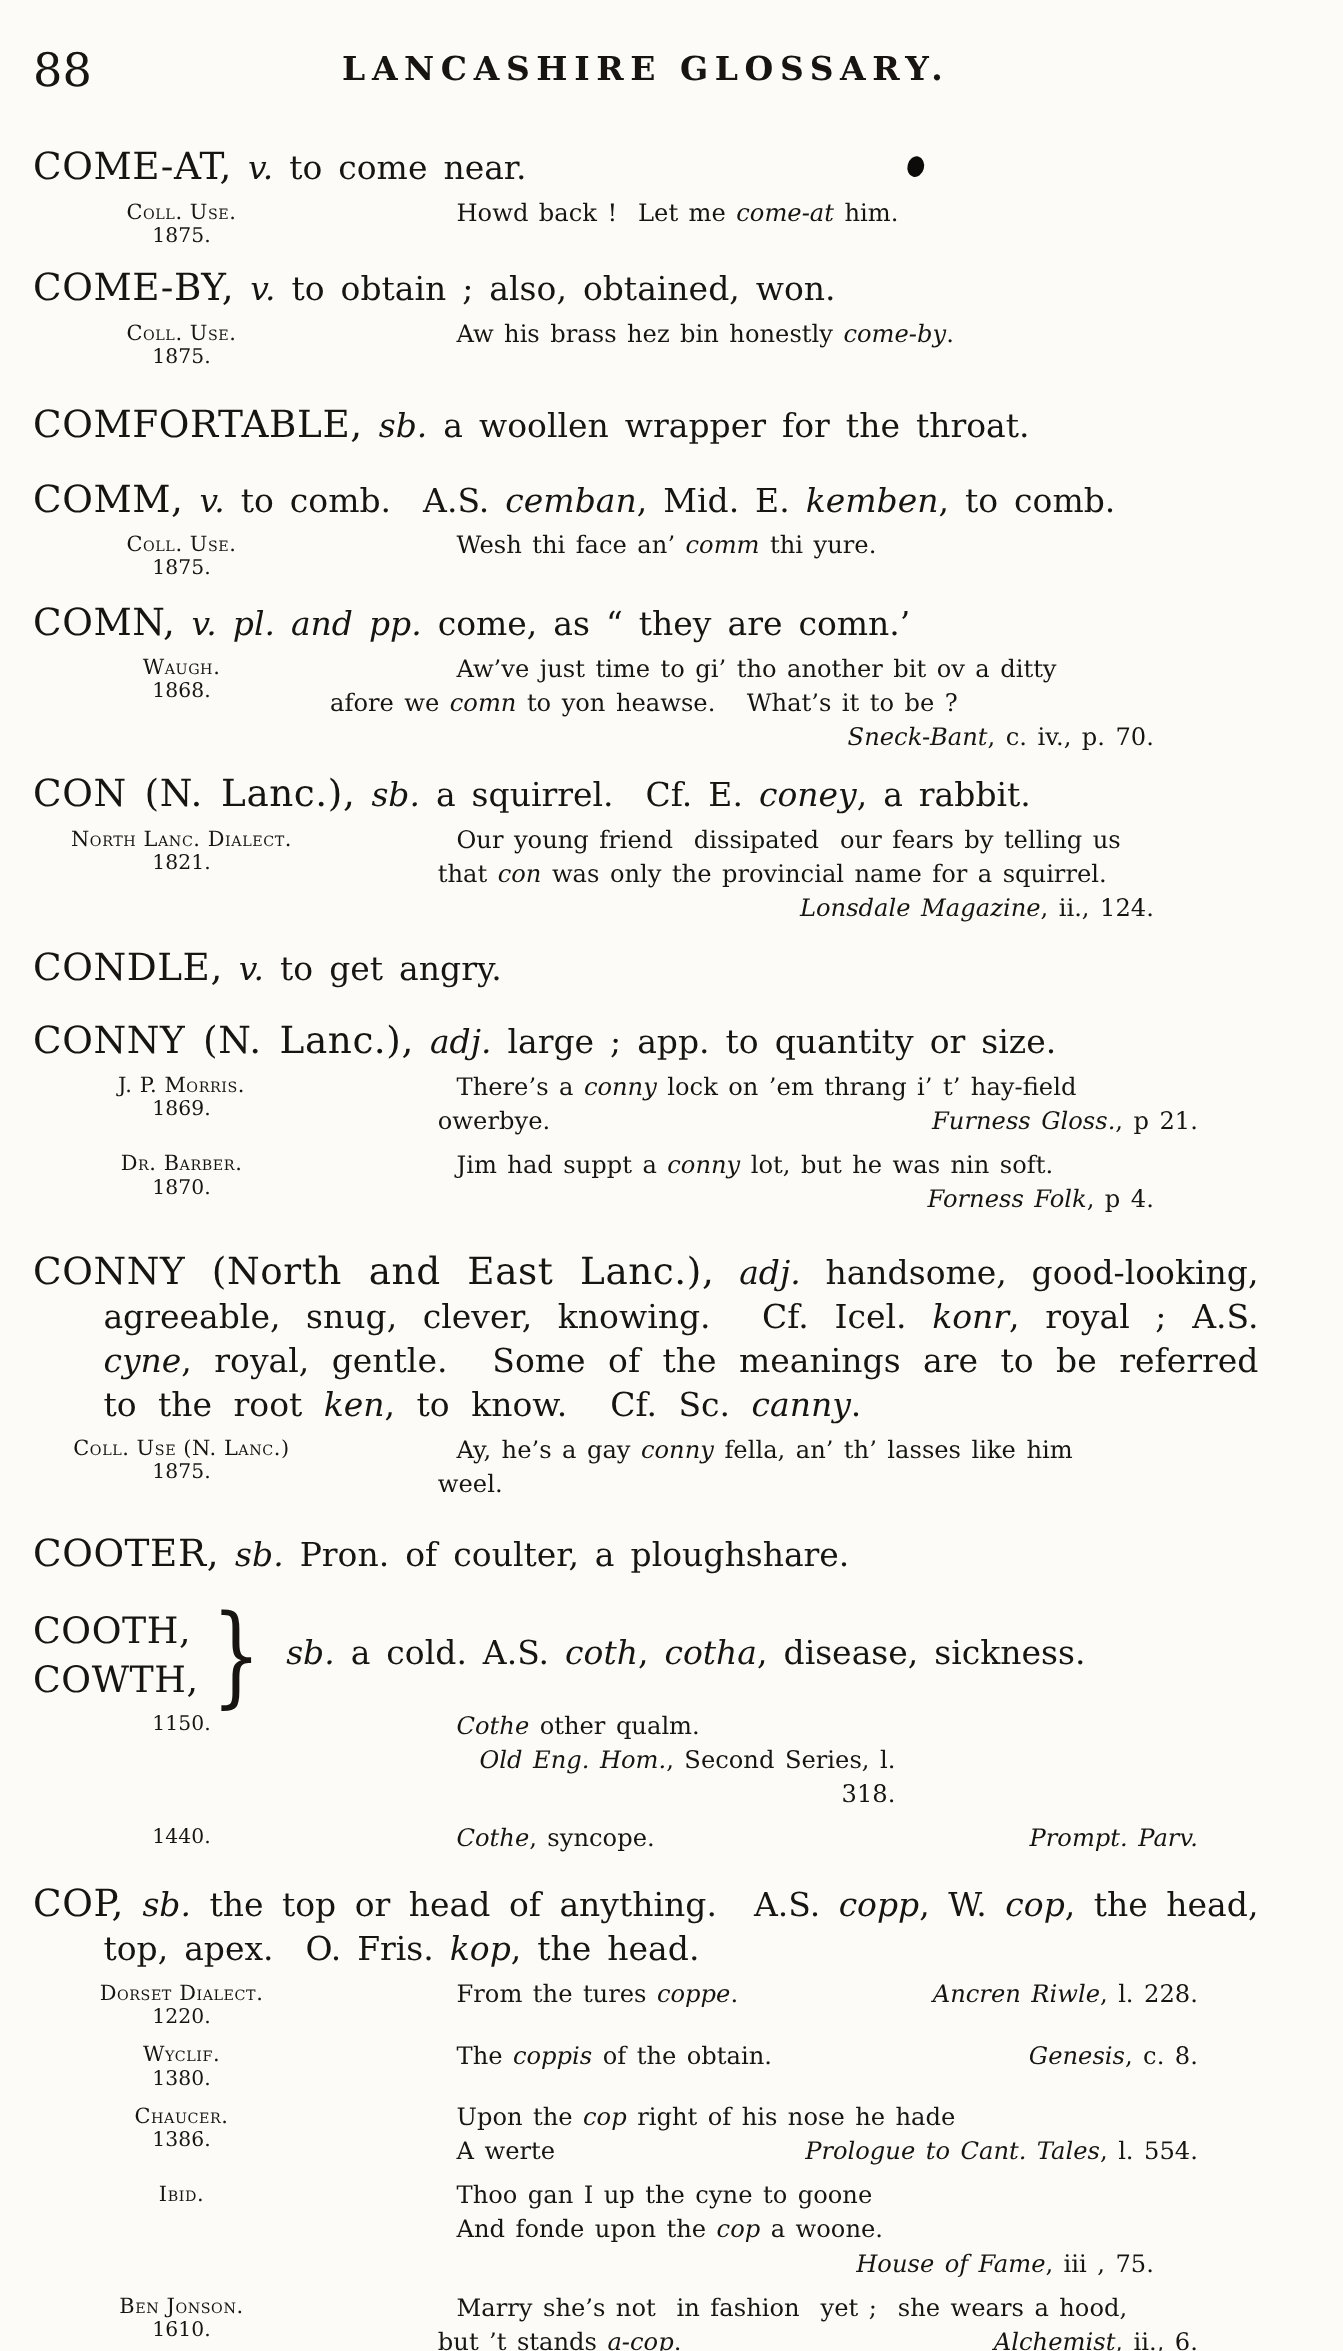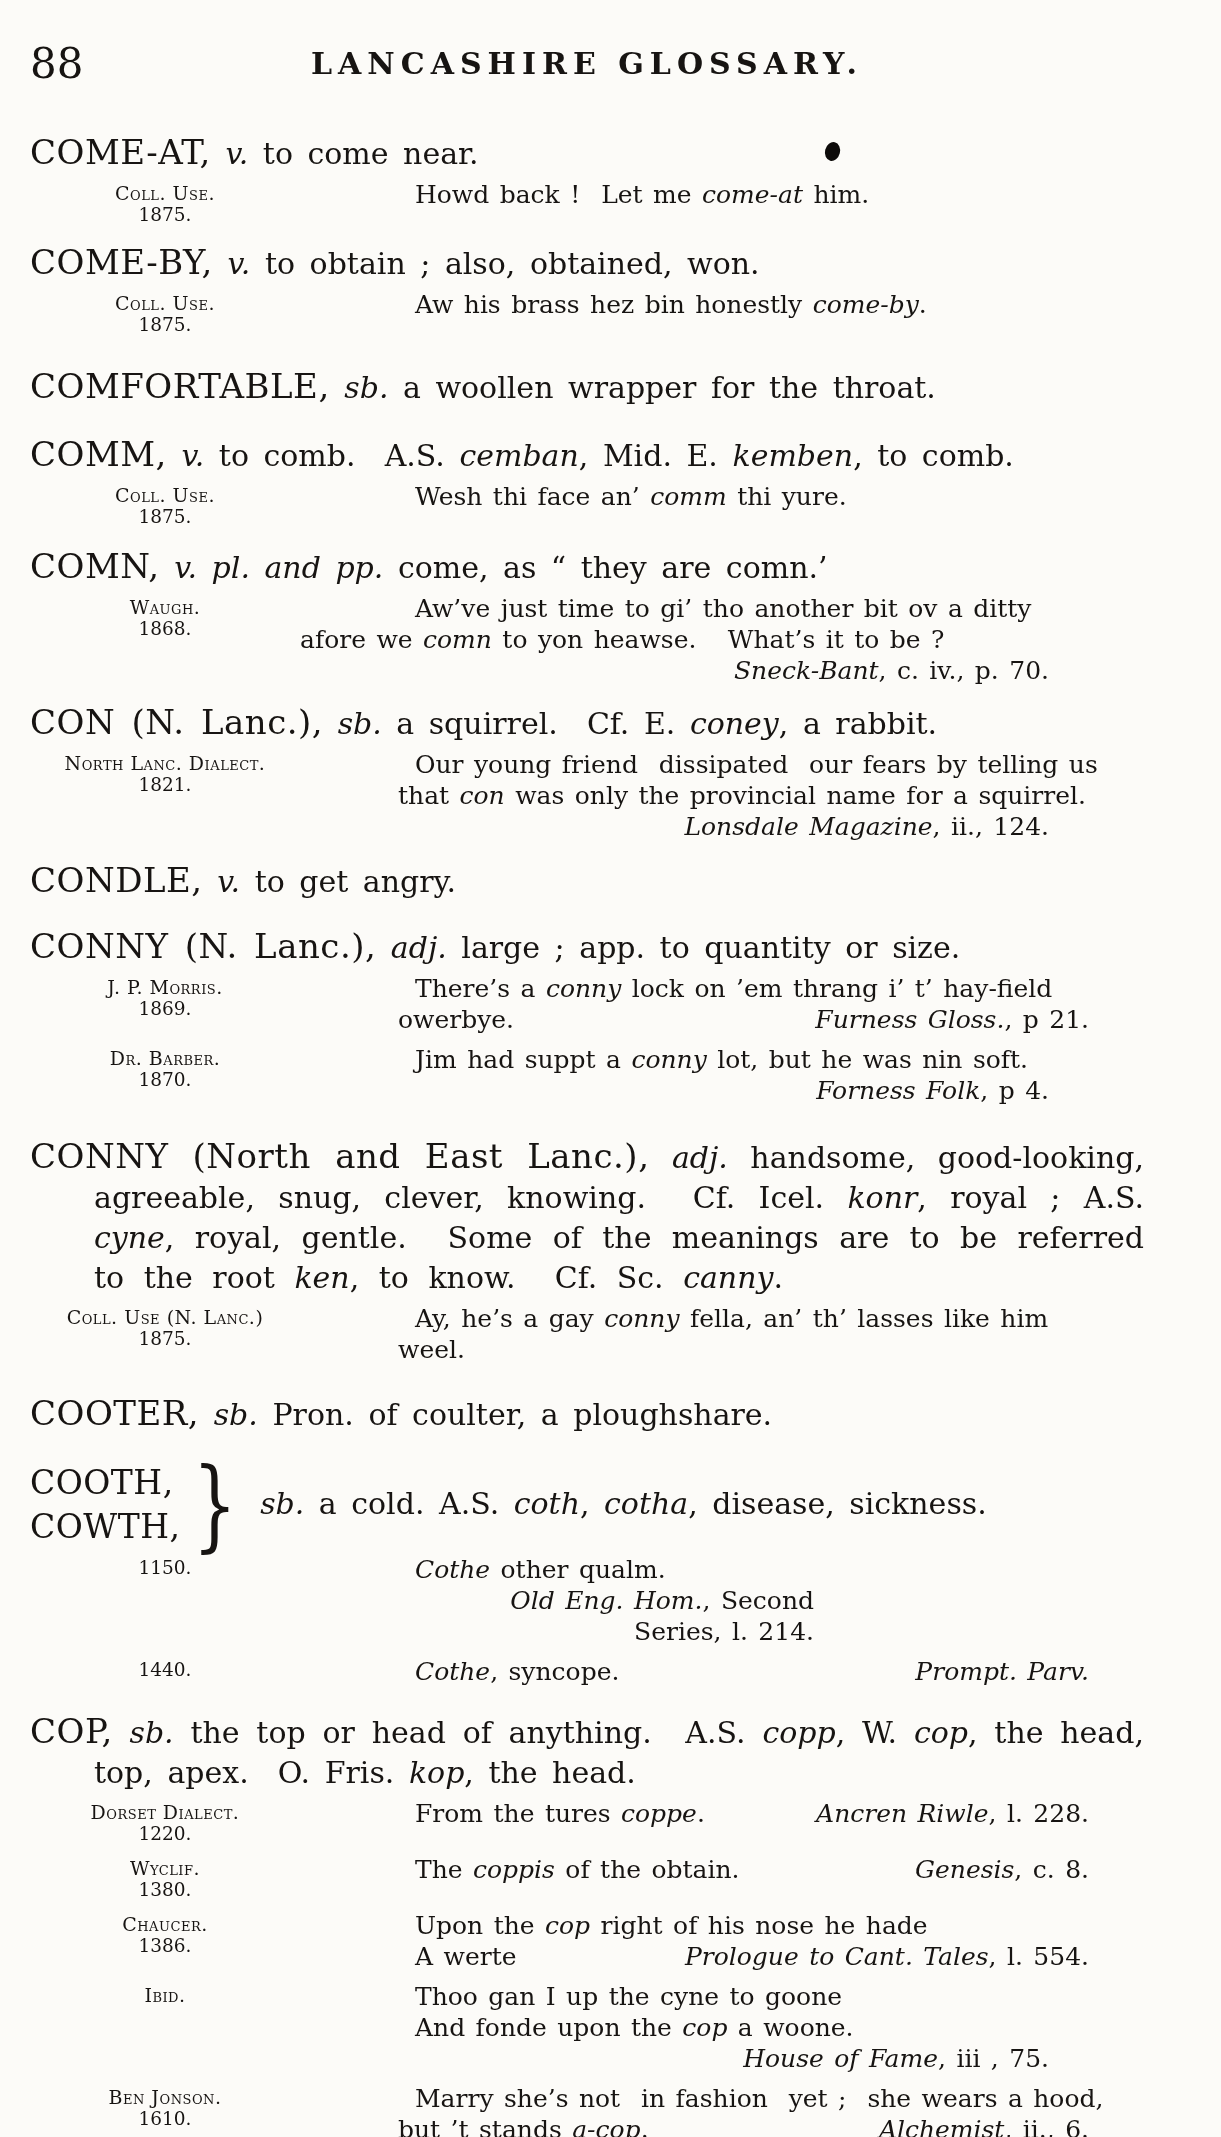--- a/index.html
+++ b/index.html
@@ -57,21 +57,21 @@
   .brace-glyph {
     font-size: 100px; line-height: 80px; font-weight: 200;
     margin: 0 14px 0 2px; transform: scaleX(0.7);
   }
   .brace-rest { font-size: 30px; word-spacing: 5px; padding-bottom: 4px; }
   
   .cit { display: flex; align-items: flex-start; margin: 5px 0 9px; justify-content: space-between; }
   .cit-left { flex: 0 0 270px; width: 270px; text-align: center; padding-top: 3px; }
   .cit-source { font-variant: small-caps; font-size: 19px; line-height: 22px; letter-spacing: 0.5px; }
   .cit-year { font-size: 18.5px; line-height: 22px; }
-  .cit-quote { flex: 1; font-size: 25px; line-height: 31px; word-spacing: 2.5px; }
+  .cit-quote { flex: 1; font-size: 22px; line-height: 31px; word-spacing: 2.5px; }
   .q-line { padding-left: 115px; }
   .q-line.out  { padding-left: 0; }
   .q-line.out2 { padding-left: 98px; }
   .q-line.has-ref { display: flex; justify-content: space-between; padding-right: 55px; }
   .q-line.ref-only { text-align: right; padding-right: 95px; }
   .q-line.ref-only.mid { padding-right: 330px; }
   .q-ref { white-space: nowrap; }
 </style>
 </head>
 <body style="background: rgb(252, 251, 248); color: rgb(23, 20, 18);">
@@ -202,21 +202,21 @@
           </div>
           <div class="brace-glyph">}</div>
           <div class="brace-rest"><span class="seg-i ">sb.</span><span> a cold.  A.S. </span><span class="seg-i ">coth</span><span>, </span><span class="seg-i ">cotha</span><span>, disease, sickness.</span></div>
         </div>
         <div class="cit">
           <div class="cit-left">
             <div class="cit-year">1150.</div>
           </div>
           <div class="cit-quote">
             <div class="q-line"><span class="q-text"><span class="seg-i ">Cothe</span><span> other qualm.</span></span></div>
-            <div class="q-line ref-only mid"><span class="q-ref"><span class="seg-i ">Old Eng. Hom.</span><span>, Second Series, l. 214.</span></span></div>
+            <div class="q-line ref-only mid"><span class="q-ref"><span class="seg-i ">Old Eng. Hom.</span><span>, Second Series, l. 318.</span></span></div>
           </div>
         </div>
         <div class="cit">
           <div class="cit-left">
             <div class="cit-year">1440.</div>
           </div>
           <div class="cit-quote">
             <div class="q-line has-ref">
               <span class="q-text"><span class="seg-i ">Cothe</span><span>, syncope.</span></span>
               <span class="q-ref"><span class="seg-i ">Prompt. Parv.</span></span>

